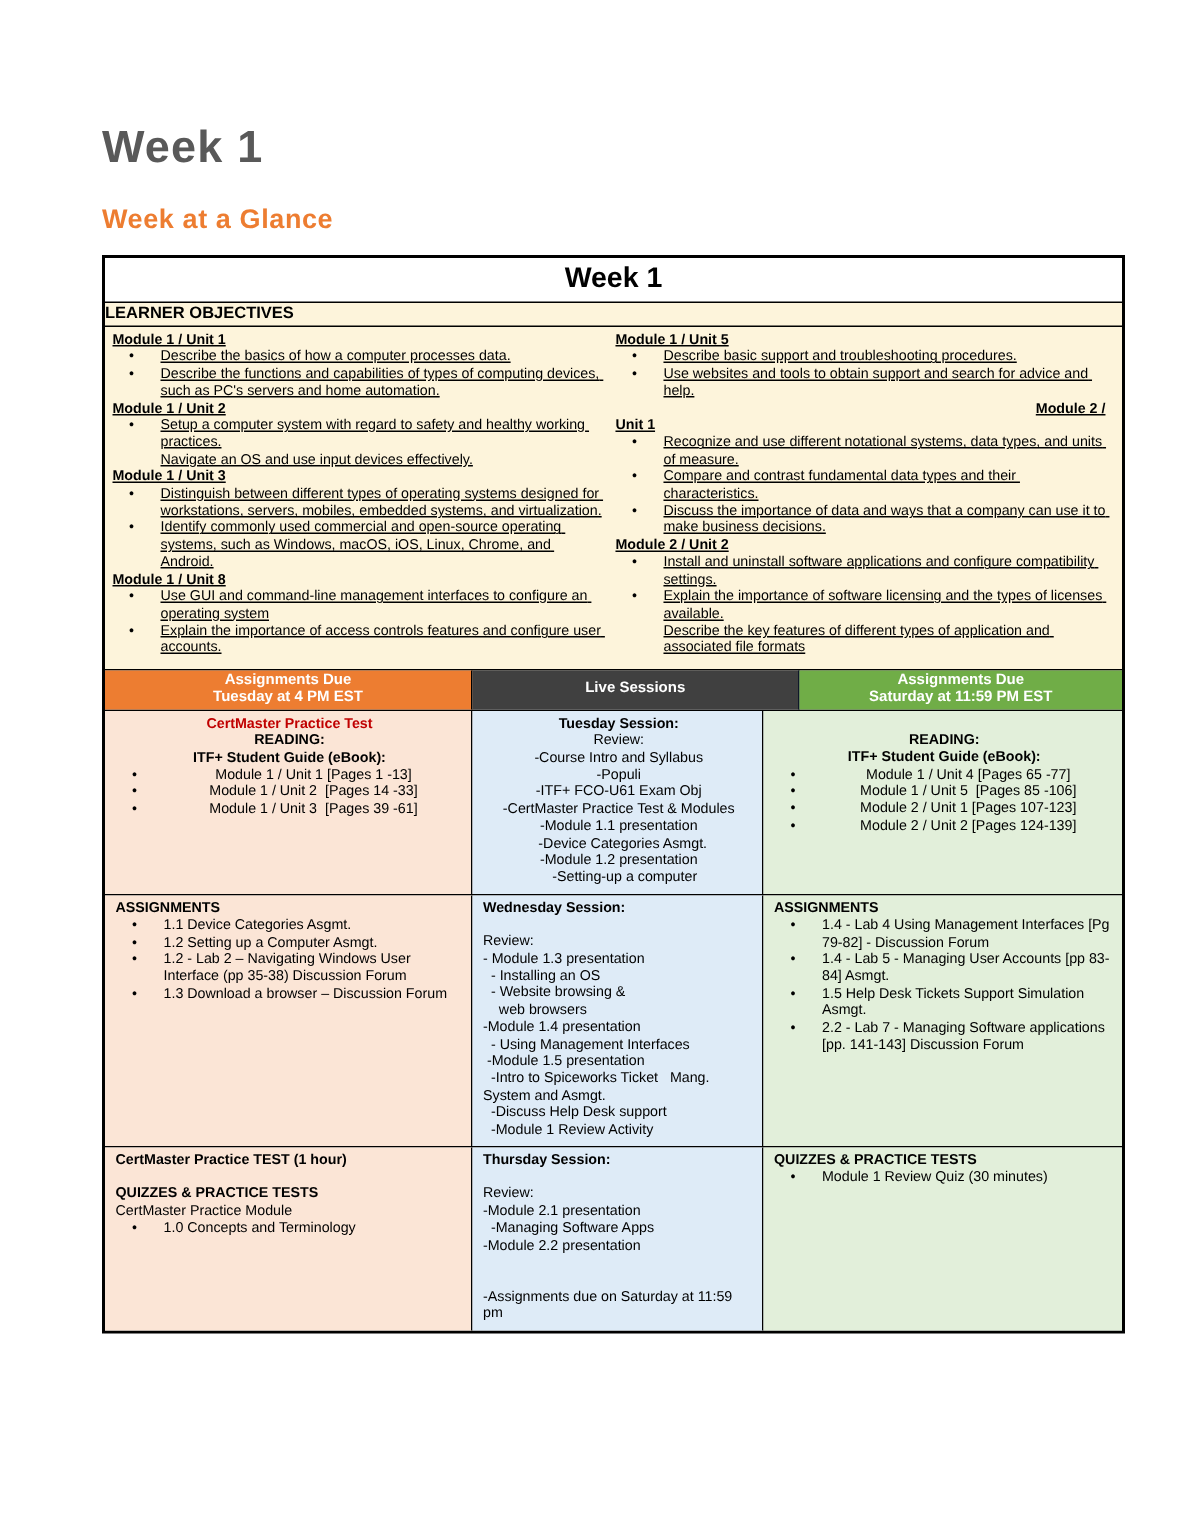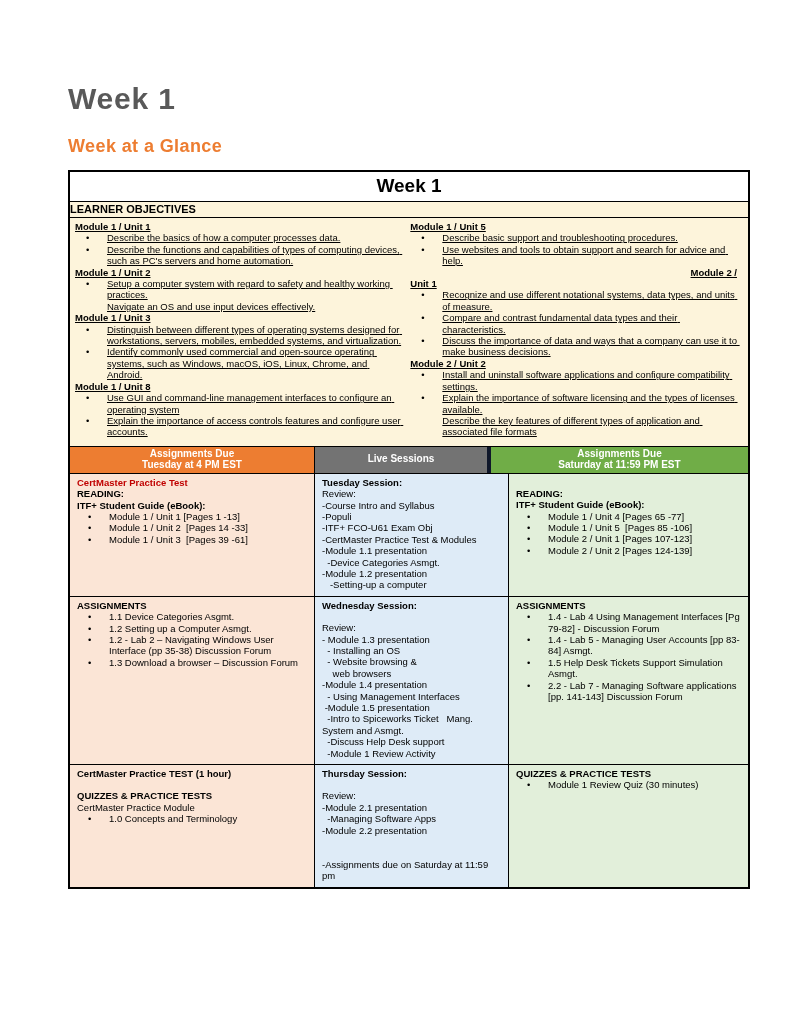--- a/index.html
+++ b/index.html
@@ -14,29 +14,29 @@
   .obj-col{width:49.6%;box-sizing:border-box;padding-right:4px;}
   .obj-col.right{width:50.4%;padding-left:4px;padding-right:2px;}
   .obj-heading{font-weight:bold;white-space:pre-wrap;}
   .note-right{font-weight:bold;text-align:right;padding-right:4px;}
   ul.blts{list-style:none;margin:0;padding:0;}
   ul.blts li{position:relative;padding-left:32px;white-space:pre-wrap;}
   ul.blts li::before{content:"\2022";position:absolute;left:11px;}
   .t-colheads{display:flex;border-bottom:1px solid #000;color:#fff;font-weight:bold;font-size:10px;text-align:center;line-height:11.5px;}
   .colhead{box-sizing:border-box;min-height:25px;display:flex;flex-direction:column;justify-content:center;padding:1px 0 2px;}
   .colhead.c0{width:245px;background:#ED7D31;border-right:1px solid #000;}
-  .colhead.c1{width:176px;background:#737373;border-right:4px solid #0f172a;}
+  .colhead.c1{width:218px;background:#404040;border-right:1px solid #0f172a;}
   .colhead.c2{flex:1;background:#70AD47;}
   .grid-row{display:flex;border-bottom:1px solid #000;}
   .grid-row:last-child{border-bottom:none;}
   .cell{box-sizing:border-box;font-size:9.5px;line-height:11.4px;padding:3px 5px 5px 7px;}
   .cell.c0{width:245px;background:#FBE5D6;border-right:1px solid #000;}
   .cell.c1{width:194px;background:#DEEBF7;border-right:1px solid #000;}
   .cell.c2{flex:1;background:#E2EFDA;}
-  .row0 .cell{min-height:116px;}
+  .row0 .cell{min-height:116px;text-align:center;}
   .row1 .cell{min-height:140px;}
   .row2 .cell{min-height:107px;}
   .blk{white-space:pre-wrap;}
   .blk.b{font-weight:bold;}
   .blk.b-darkred{font-weight:bold;color:#C00000;}
   .blk.b-red{font-weight:bold;color:#E02318;}
   .gap{margin-top:11px;}
 </style>
 </head>
 <body>

